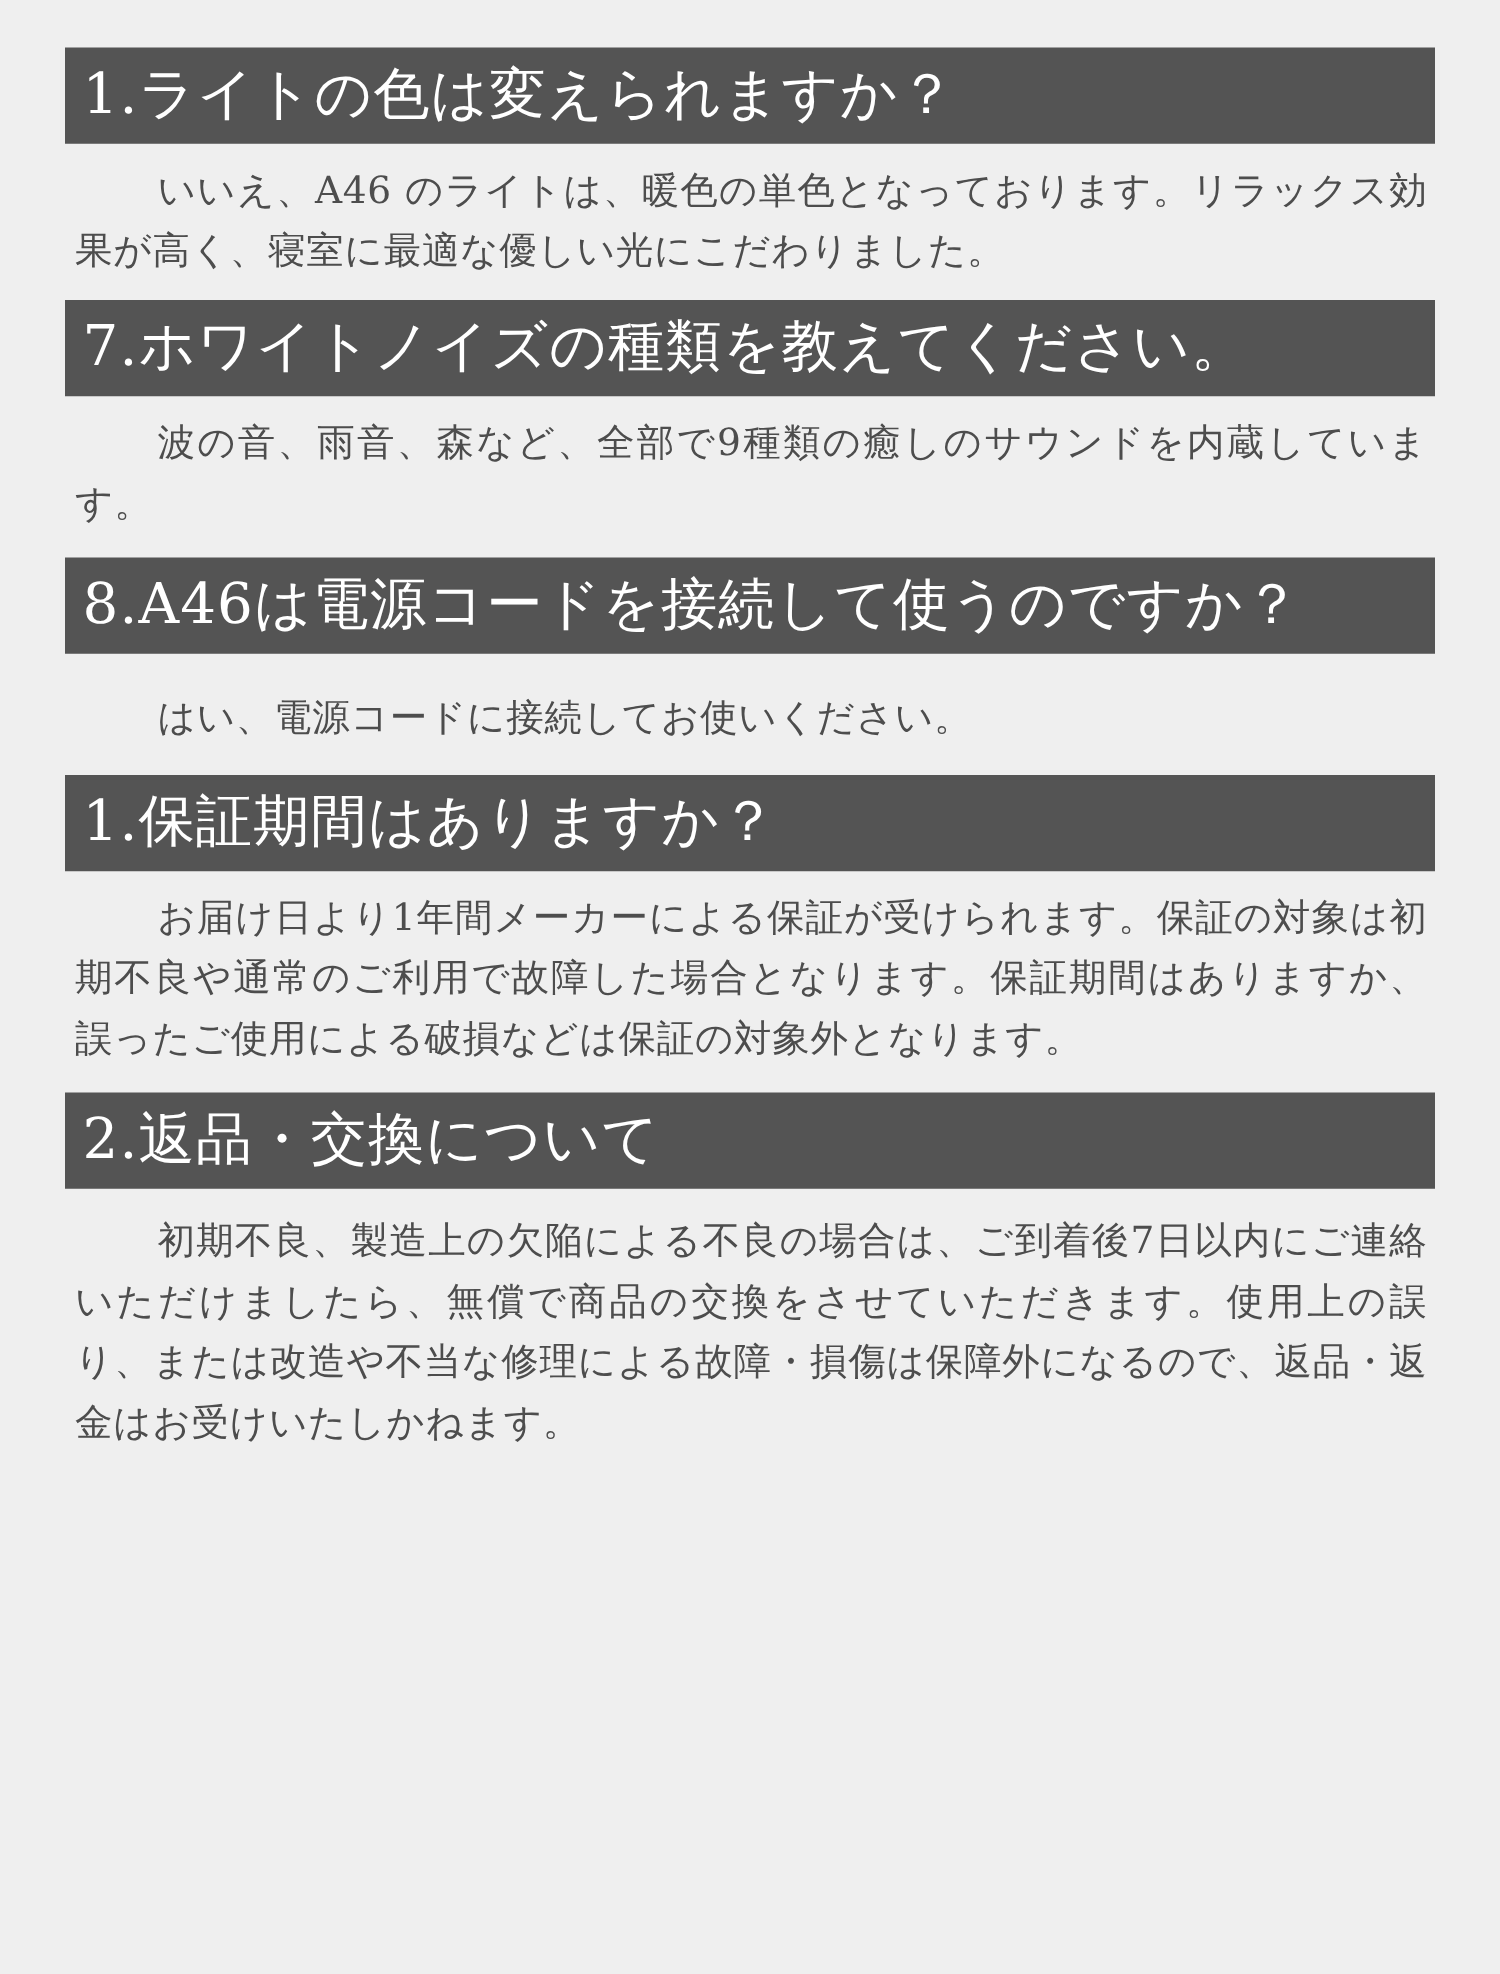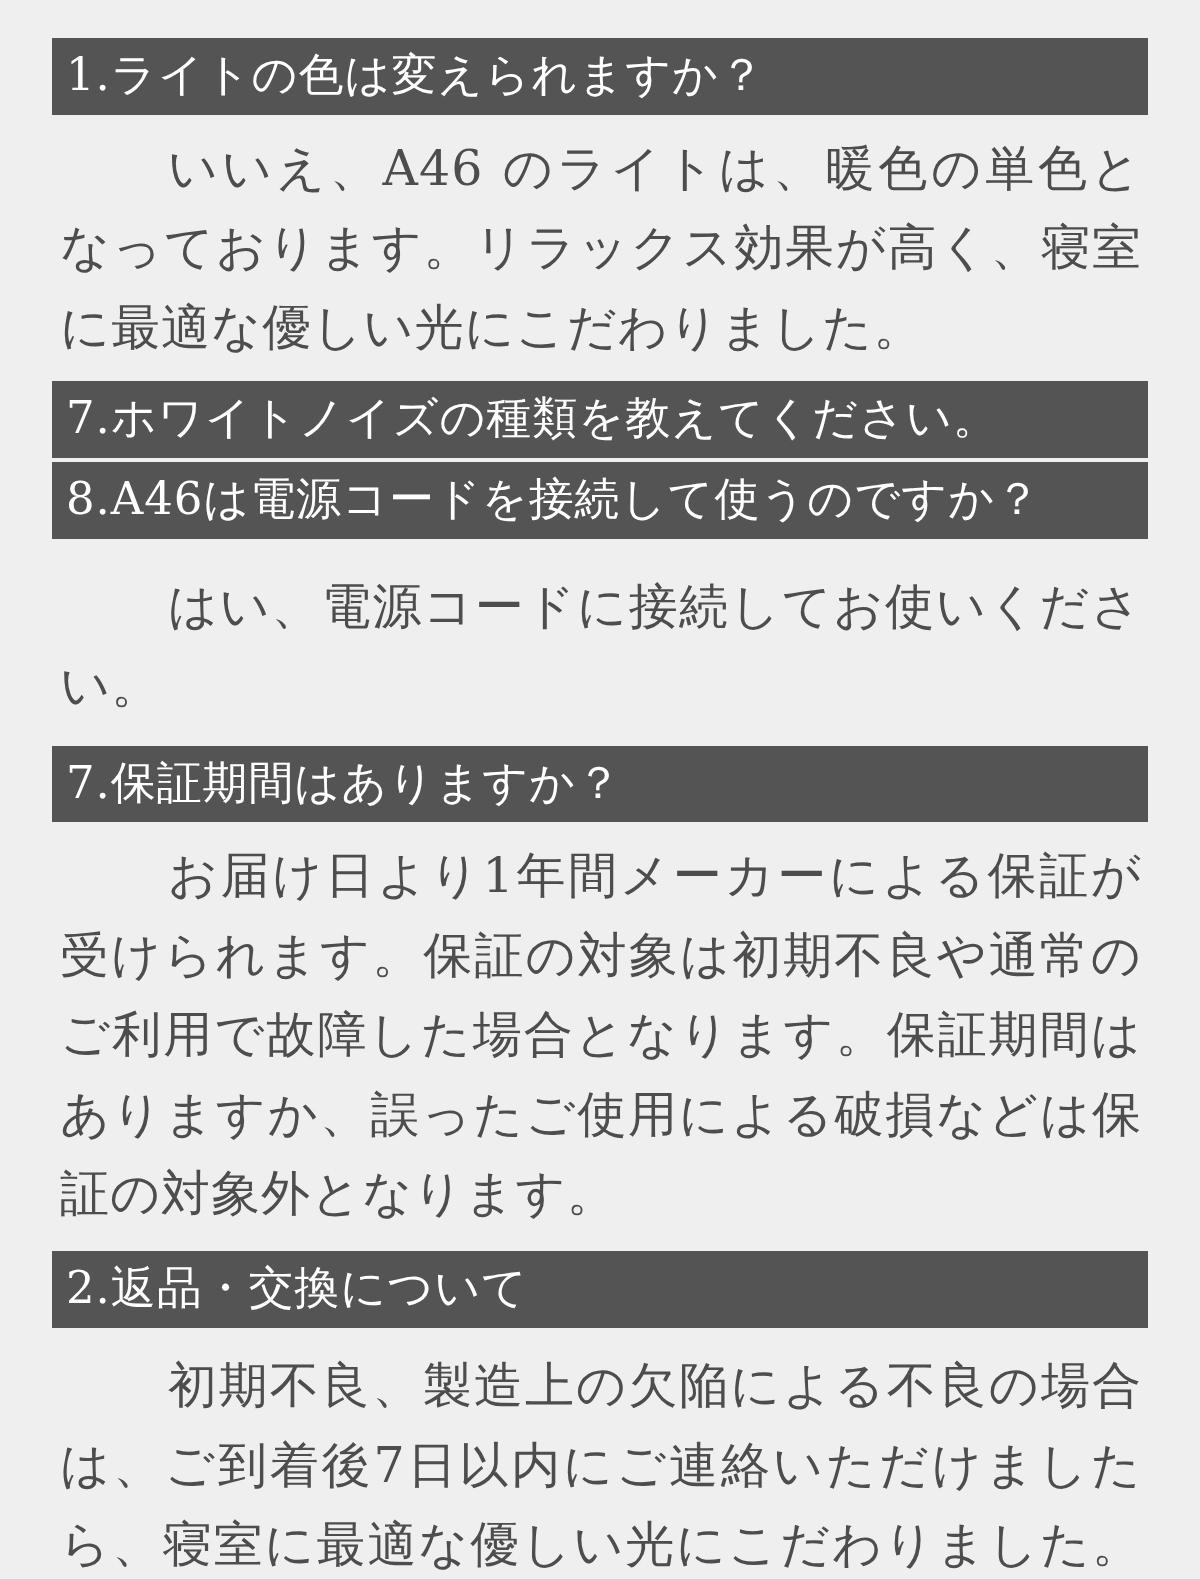--- a/index.html
+++ b/index.html
@@ -29,21 +29,21 @@
     color: #ffffff;
     font-size: 45px;
     line-height: 1.22;
     letter-spacing: 0.02em;
     padding: 10px 14px 12px 14px;
     font-weight: 400;
     white-space: nowrap;
     overflow: hidden;
   }
   .faq-answer {
-    font-size: 49px;
+    font-size: 30px;
     line-height: 1.62;
     letter-spacing: 0.02em;
     color: #4d4d4d;
     padding: 14px 6px 14px 8px;
     text-indent: 2.2em;
     text-align: justify;
     text-justify: inter-ideograph;
   }
   
   .faq-item:nth-child(1) .faq-answer { padding-bottom: 10px; }
@@ -55,30 +55,31 @@
 
 <div class="page">
 
   <div class="faq-item">
     <div class="faq-question">1.ライトの色は変えられますか？</div>
     <div class="faq-answer">いいえ、A46 のライトは、暖色の単色となっております。リラックス効果が高く、寝室に最適な優しい光にこだわりました。</div>
   </div>
 
   <div class="faq-item">
     <div class="faq-question">7.ホワイトノイズの種類を教えてください。</div>
+    <div class="faq-answer">波の音、雨音、森など、全部で9種類の癒しのサウンドを内蔵しています。</div>
   </div>
 
   <div class="faq-item">
     <div class="faq-question">8.A46は電源コードを接続して使うのですか？</div>
     <div class="faq-answer">はい、電源コードに接続してお使いください。</div>
   </div>
 
   <div class="faq-item">
-    <div class="faq-question">7.保証期間はありますか？</div>
+    <div class="faq-question">1.保証期間はありますか？</div>
     <div class="faq-answer">お届け日より1年間メーカーによる保証が受けられます。保証の対象は初期不良や通常のご利用で故障した場合となります。保証期間はありますか、誤ったご使用による破損などは保証の対象外となります。</div>
   </div>
 
   <div class="faq-item">
     <div class="faq-question">2.返品・交換について</div>
-    <div class="faq-answer">初期不良、製造上の欠陥による不良の場合は、ご到着後7日以内にご連絡いただけましたら、寝室に最適な優しい光にこだわりました。使用上の誤り、または改造や不当な修理による故障・損傷は保障外になるので、返品・返金はお受けいたしかねます。</div>
+    <div class="faq-answer">初期不良、製造上の欠陥による不良の場合は、ご到着後7日以内にご連絡いただけましたら、無償で商品の交換をさせていただきます。使用上の誤り、または改造や不当な修理による故障・損傷は保障外になるので、返品・返金はお受けいたしかねます。</div>
   </div>
 
 </div>
 
 </body></html>

